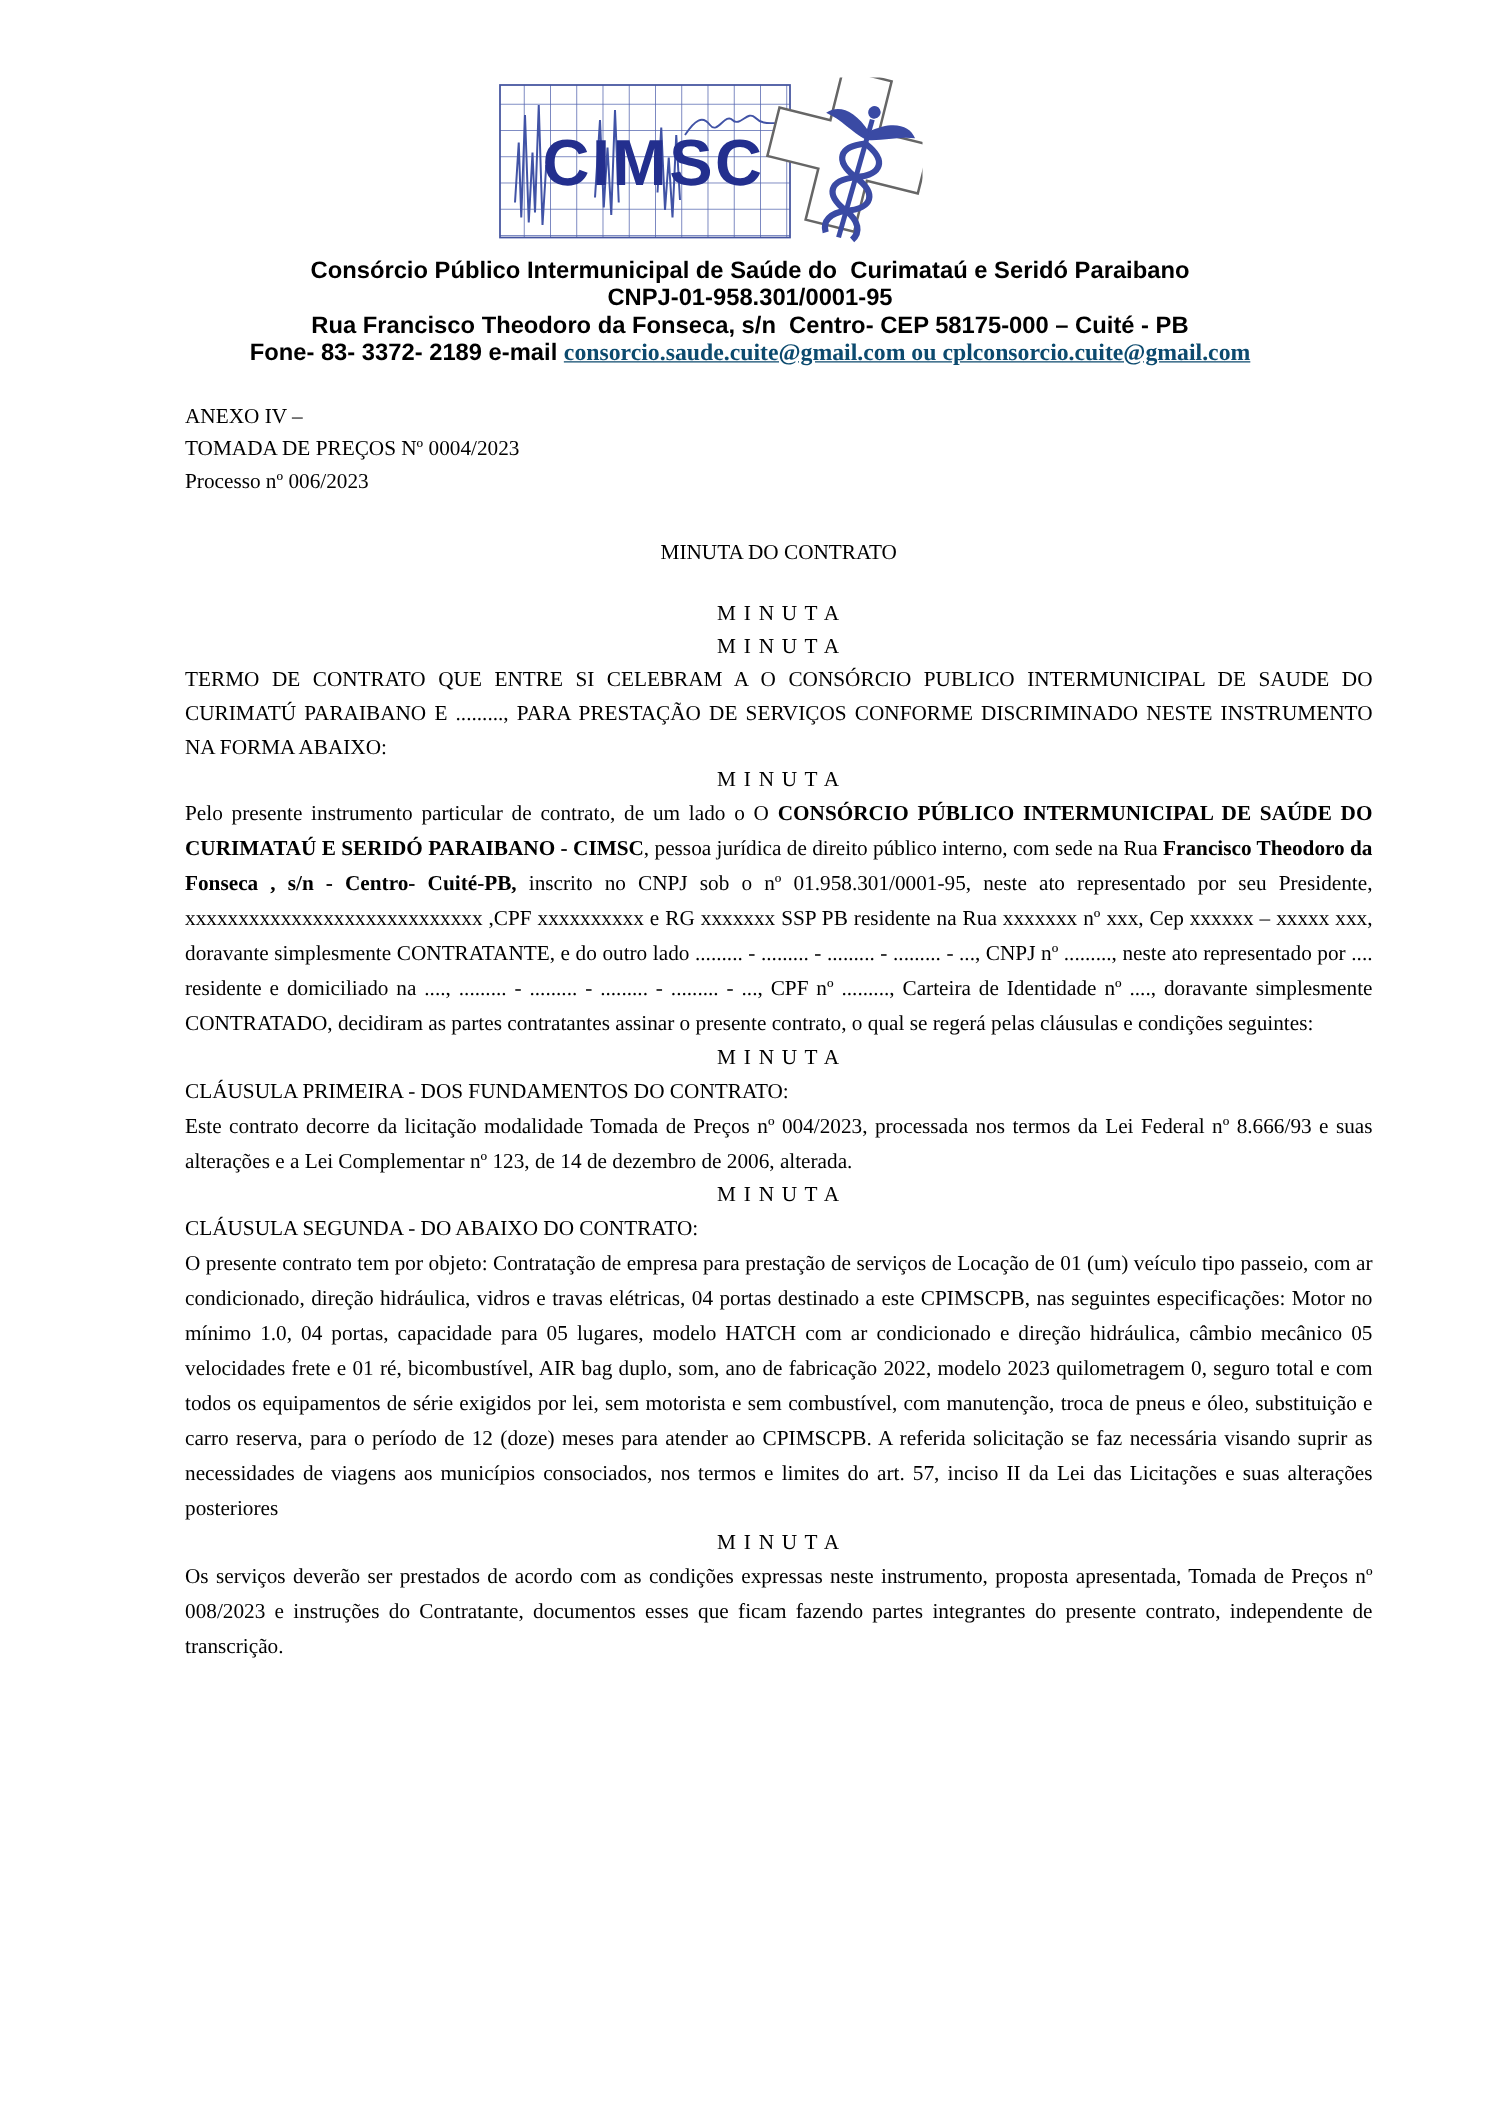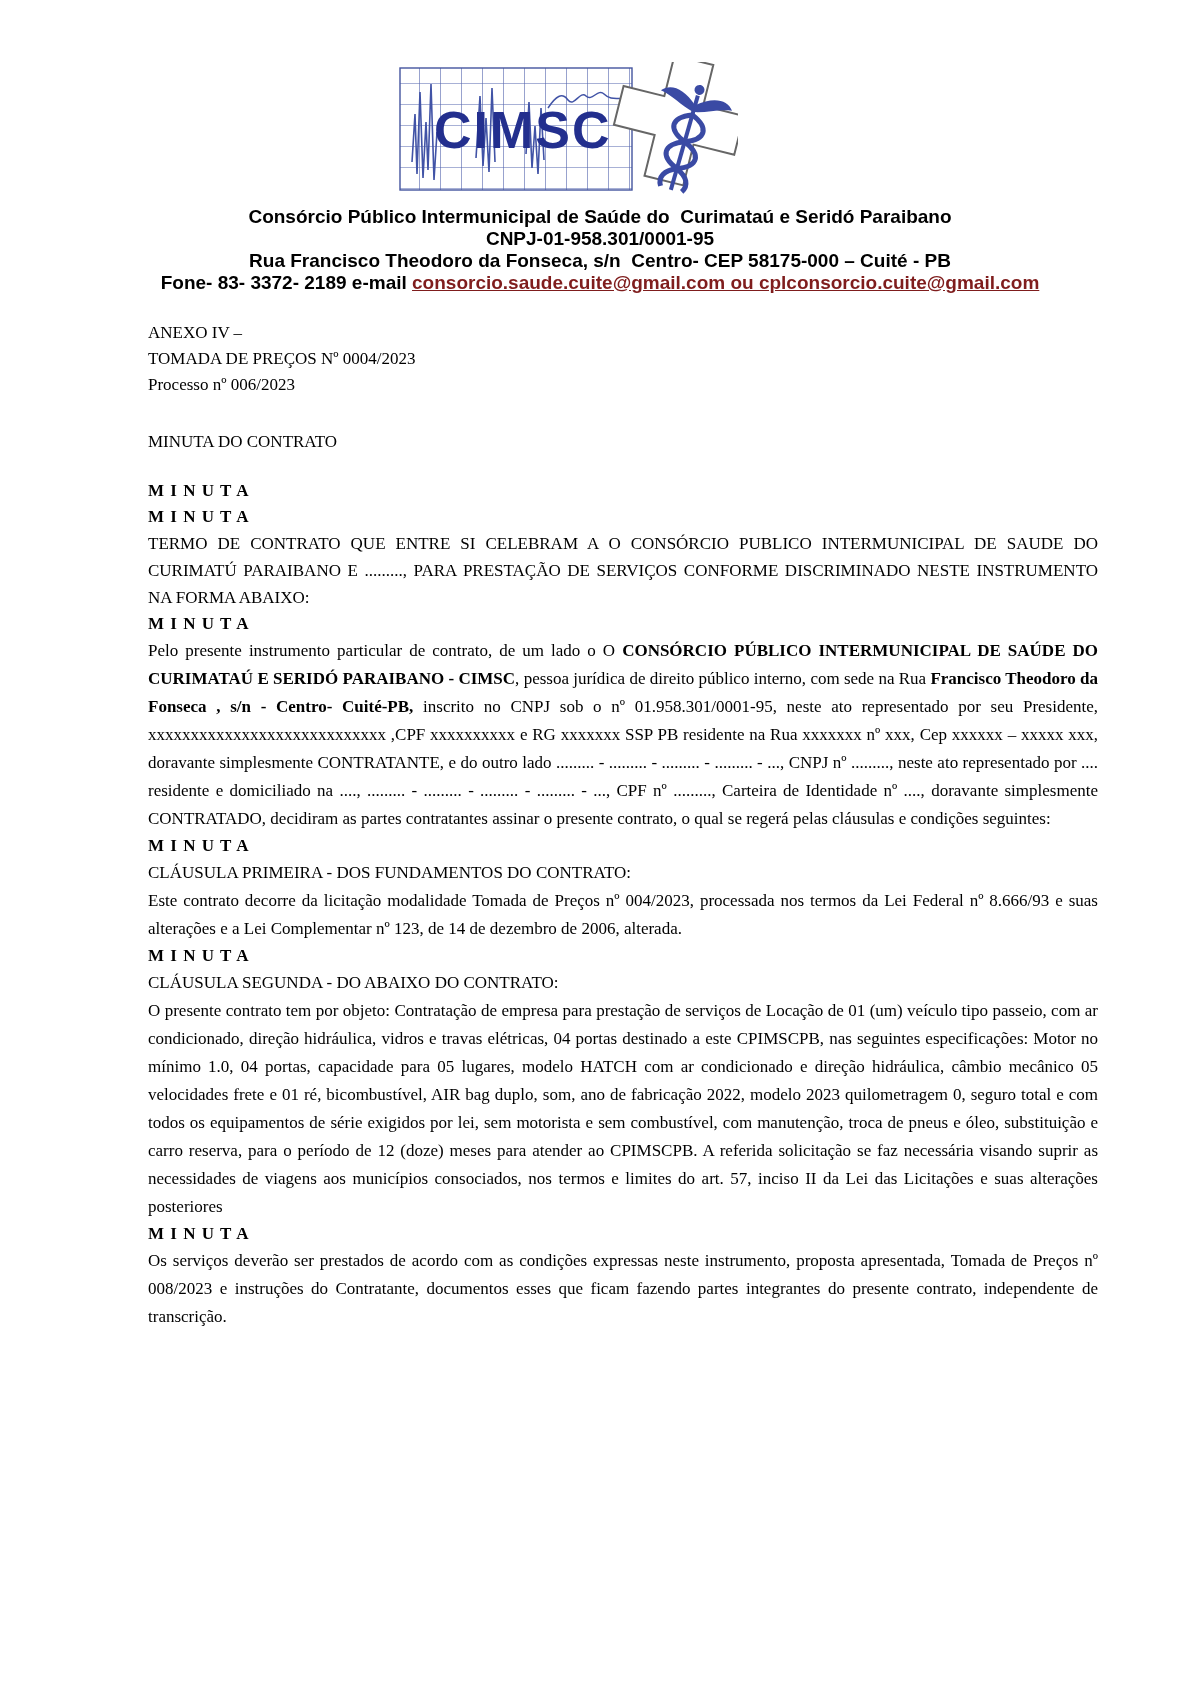--- a/index.html
+++ b/index.html
@@ -16,33 +16,33 @@
     padding-top:62px;
     text-align:center;
     font-family:"Liberation Sans", sans-serif;
     font-weight:bold;
     font-size:19px;
     line-height:22px;
   }
   .logo-wrap{width:340px;margin:0 auto 10px auto;transform:translateX(-32px);}
   .logo-wrap svg{display:block;}
   .hdr-line{white-space:nowrap;}
-  .hdr-link{color:#7f1d1d;text-decoration:underline;cursor:pointer;}
+  .hdr-link{color:#0c4a6e;text-decoration:underline;cursor:pointer;font-family:Liberation Serif, serif;}
   
   .content{
     margin-left:148px;
     margin-right:102px;
     font-size:17px;
     line-height:28px;
   }
   .ref-block{margin-top:26px;line-height:26px;}
-  .doc-title{text-align:left;margin-top:30px;margin-bottom:0;}
+  .doc-title{text-align:center;margin-top:30px;margin-bottom:0;}
   .minuta{
-    text-align:left;
-    font-weight:bold;
+    text-align:center;
+    font-weight:normal;
     letter-spacing:1px;
     line-height:26px;
   }
   .minuta-top{margin-top:22px;}
   .termo{
     margin-left:297px;
     text-align:justify;
     line-height:27px;
   }
   .para{text-align:justify;margin:0;}

